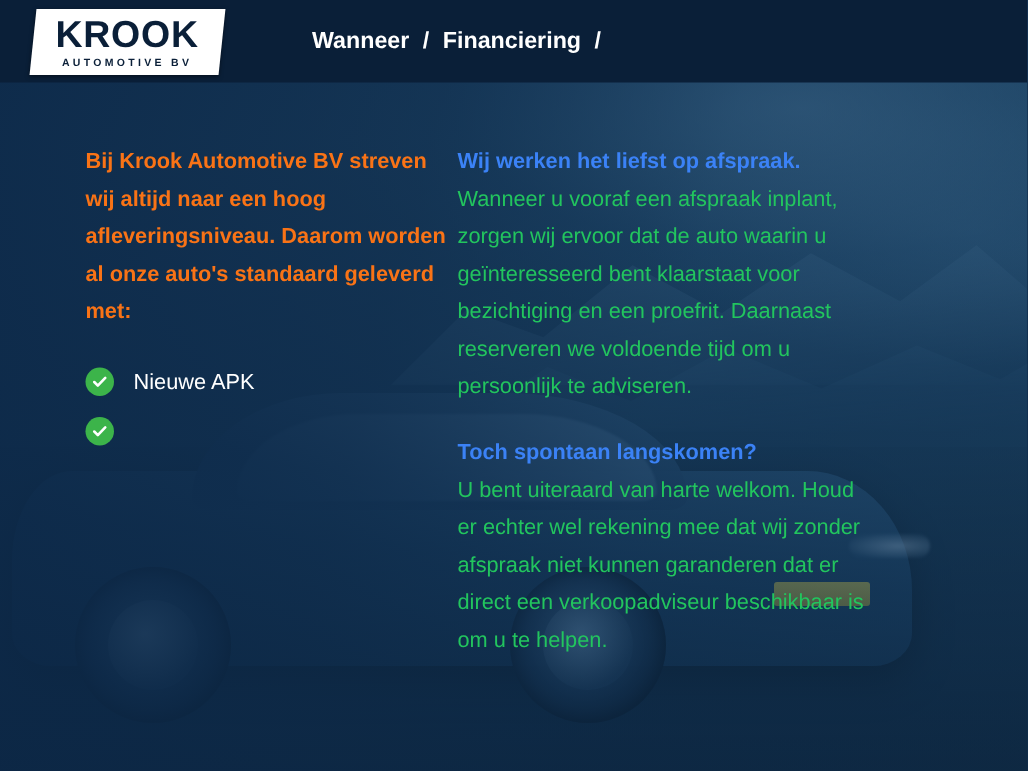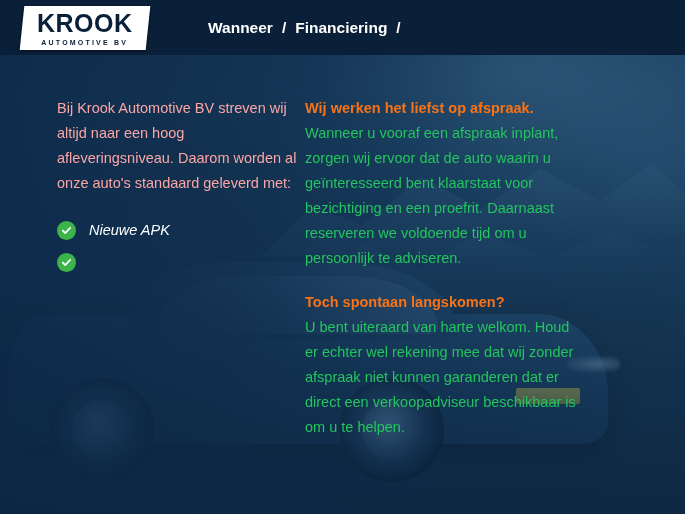--- a/index.html
+++ b/index.html
@@ -222,55 +222,54 @@
     box-sizing: border-box;
   }
   .col-right {
     width: 320px;
     padding-left: 5px;
     box-sizing: border-box;
   }
   .intro {
     font-size: 14.5px;
     line-height: 25px;
-    color: #fca5a5;
+    color: #f97316;
     max-width: 262px;
-    font-weight: 400;
+    font-weight: 700;
   }
   .bullets {
     margin-top: 24px;
     list-style: none;
     padding: 0;
   }
   .bullets li {
     display: flex;
-    align-items: flex-end;
+    align-items: flex-start;
     margin-bottom: 13px;
     font-size: 14.5px;
     line-height: 20px;
-    font-style: italic;
   }
   .check {
     width: 19px;
     height: 19px;
     border-radius: 50%;
     background: #3cb44a;
     display: inline-flex;
     align-items: center;
     justify-content: center;
     margin-right: 13px;
     flex: 0 0 19px;
   }
   .check svg { display: block; }
 
   .blk-title {
     font-size: 14.5px;
     font-weight: 700;
     line-height: 25px;
-    color: #f97316;
+    color: #3b82f6;
   }
   .blk-body {
     font-size: 14.5px;
     line-height: 25px;
     color: #22c55e;
     max-width: 272px;
     font-weight: 400;
   }
   .blk2 { margin-top: 19px; }
 </style>

